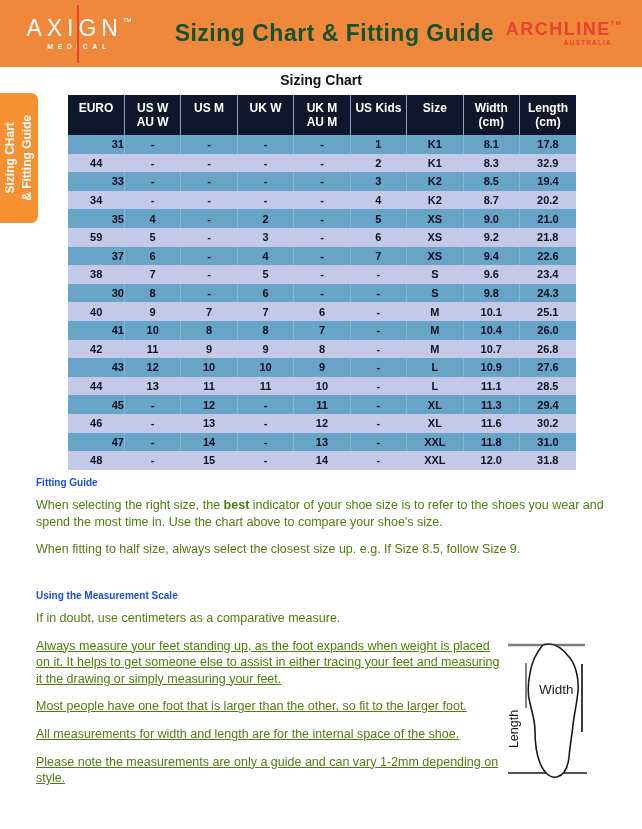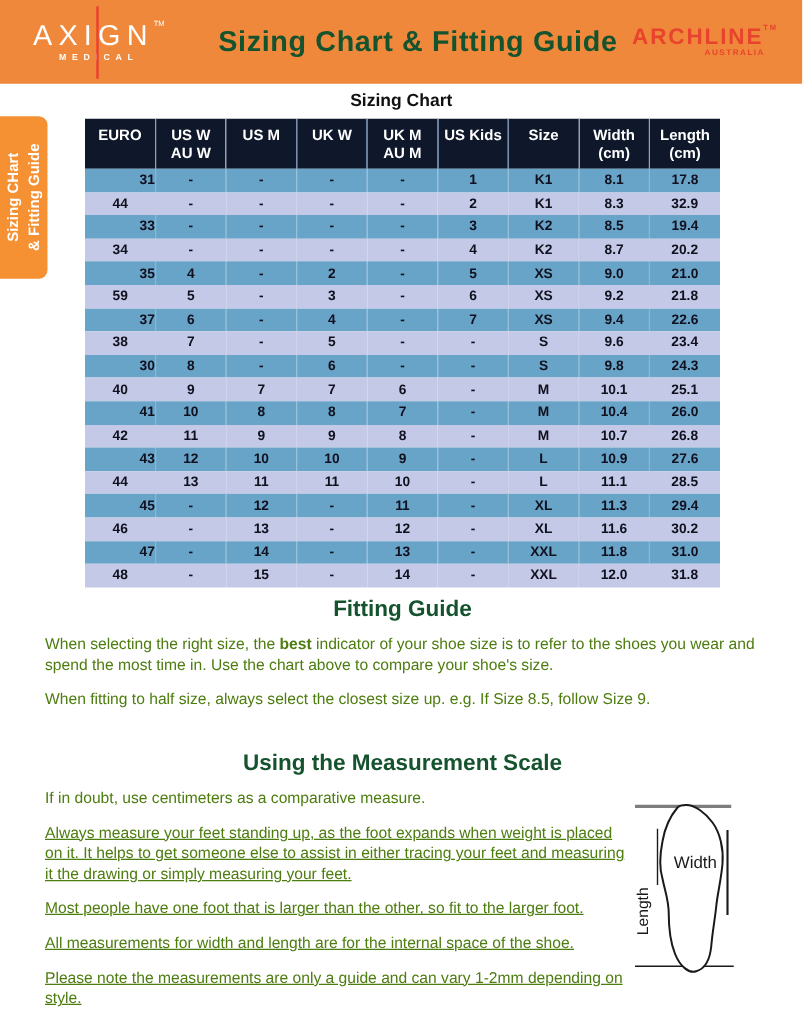--- a/index.html
+++ b/index.html
@@ -156,24 +156,24 @@
   tr.row-light td { background: #C3C9E6; }
 
   
   .text-block {
     position: absolute;
     left: 0; top: 477px;
     width: 642px;
     padding: 0 34px 0 36px;
   }
   .section-heading {
-    text-align: center;
-    font-size: 18px;
-    font-weight: 700;
-    color: #14532d;
+    text-align: left;
+    font-size: 10px;
+    font-weight: 700;
+    color: #1d4ed8;
     margin-bottom: 9px;
   }
   .text-block p {
     font-size: 12.5px;
     line-height: 1.33;
     color: #4d7c0f;
     margin-bottom: 11px;
   }
   .text-block p.narrow { max-width: 470px; text-decoration: underline; }
   .mt-sec { margin-top: 32px; }

